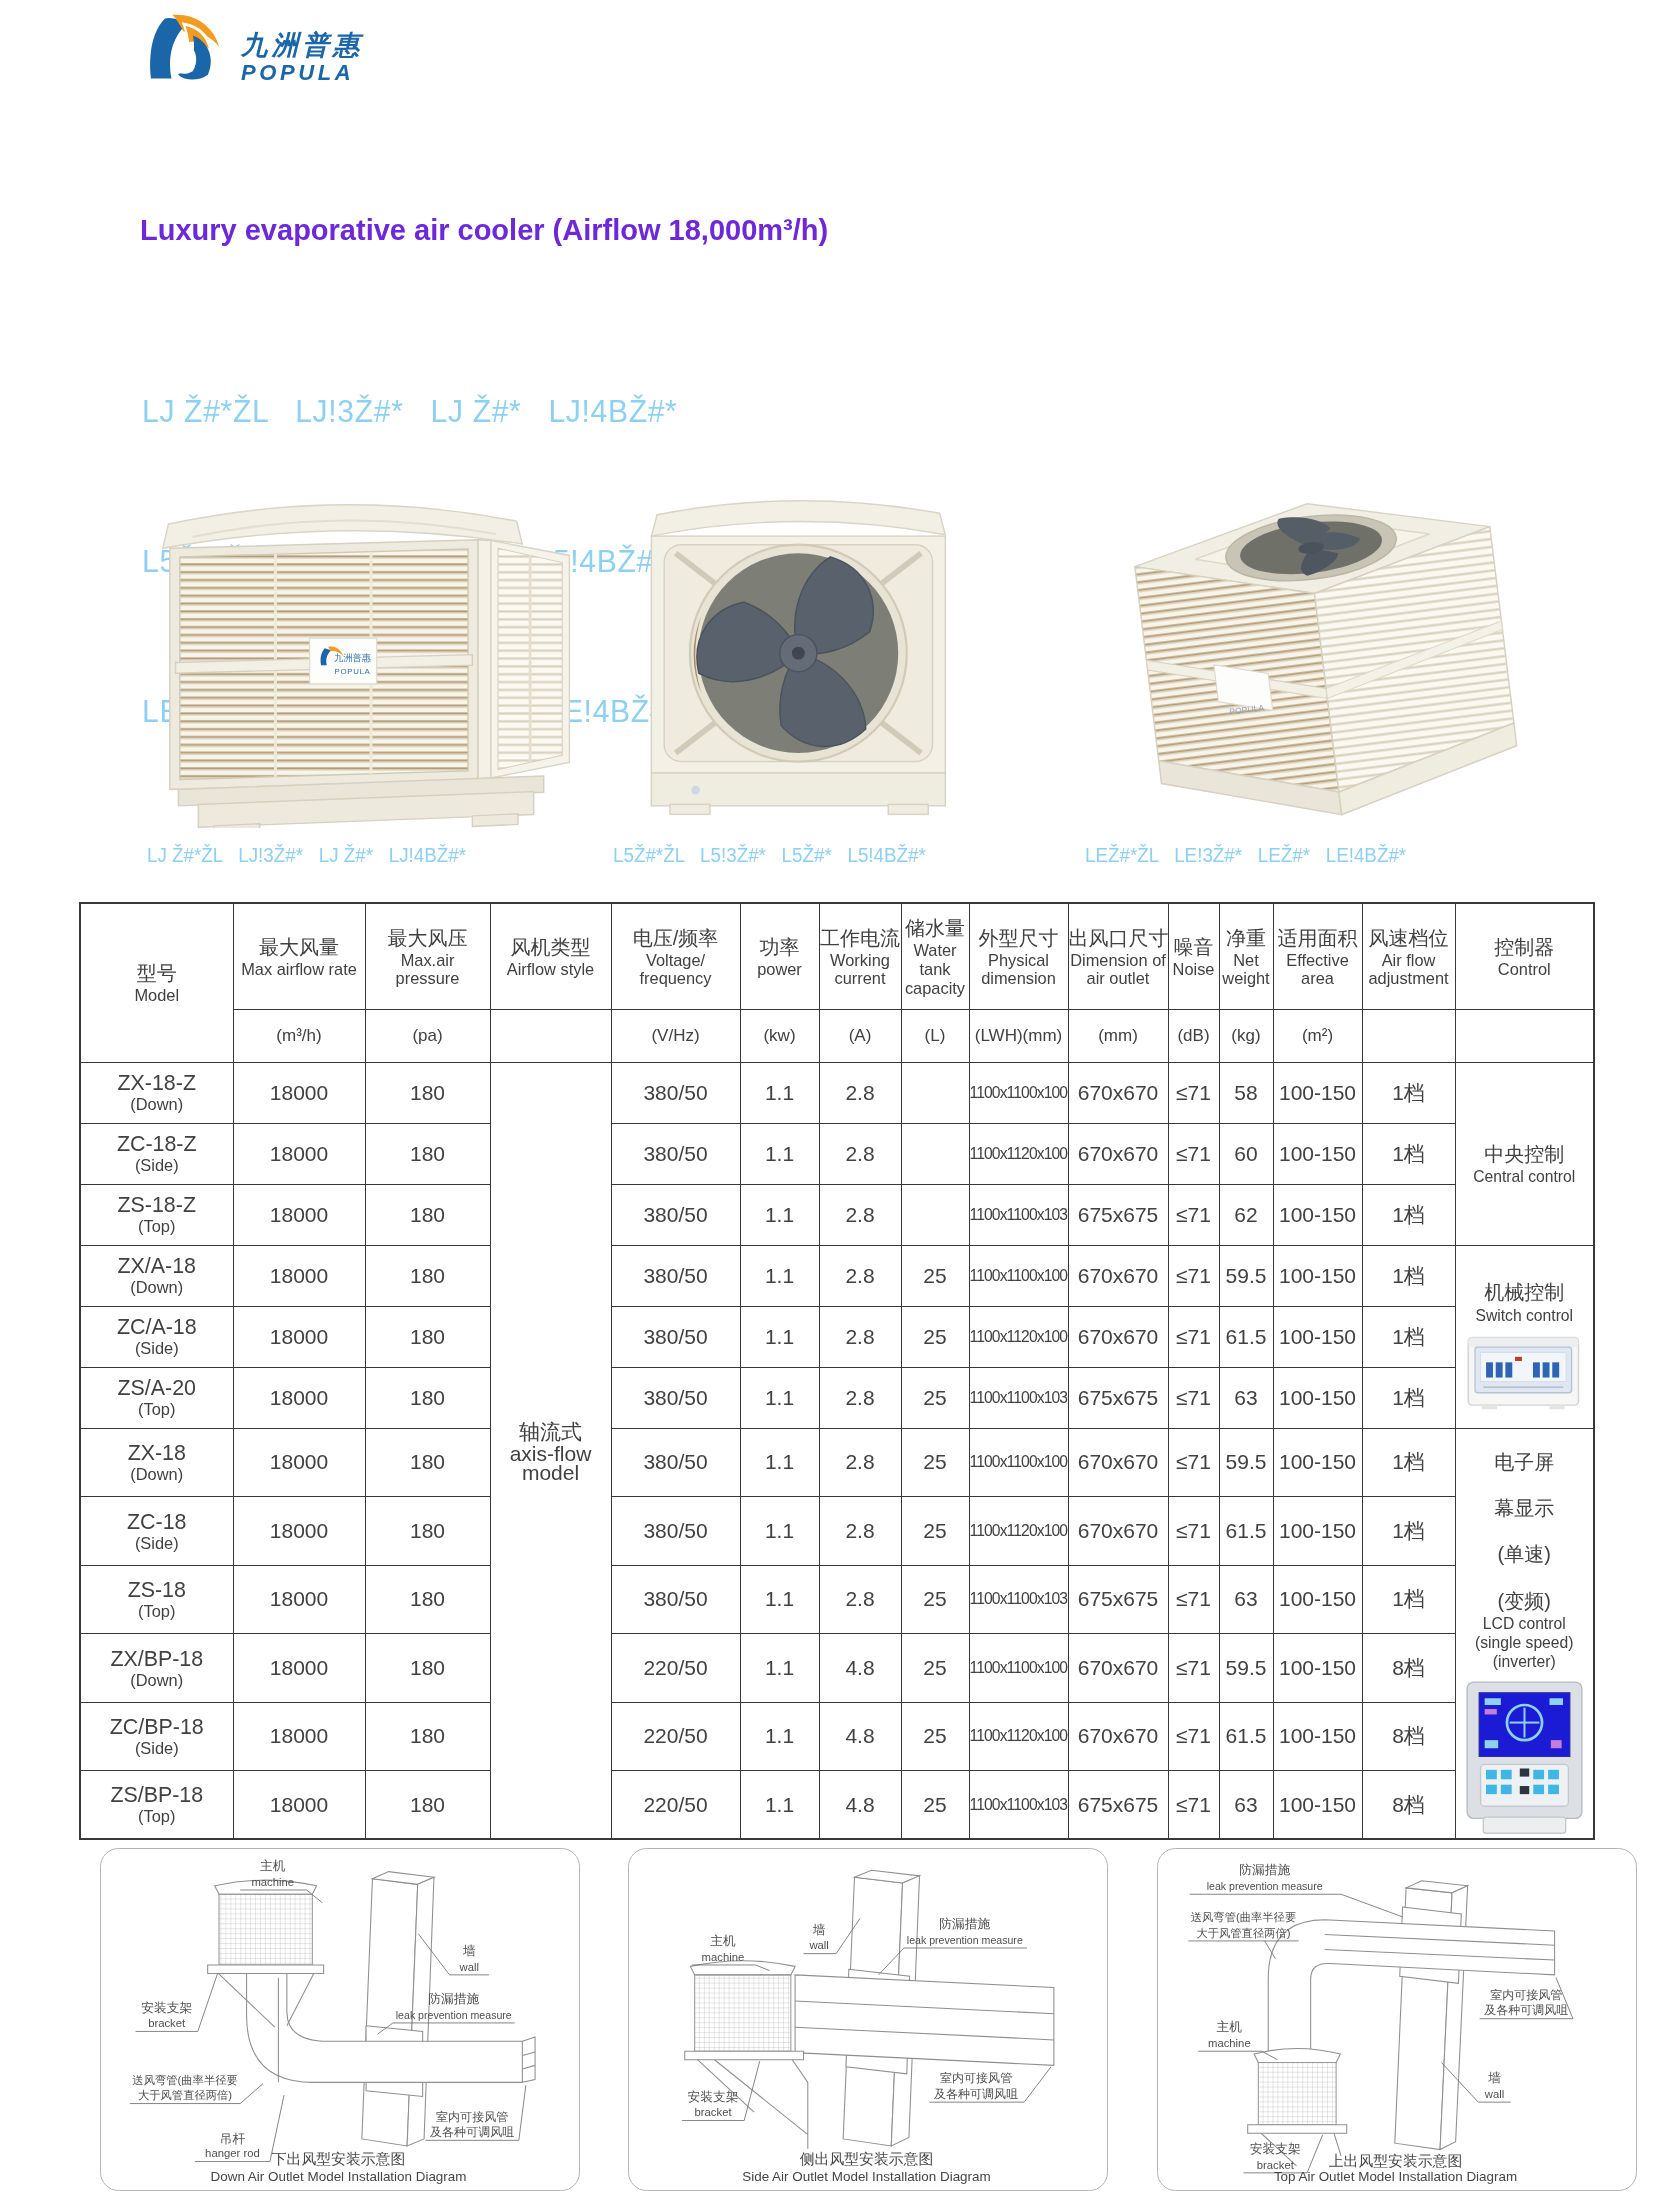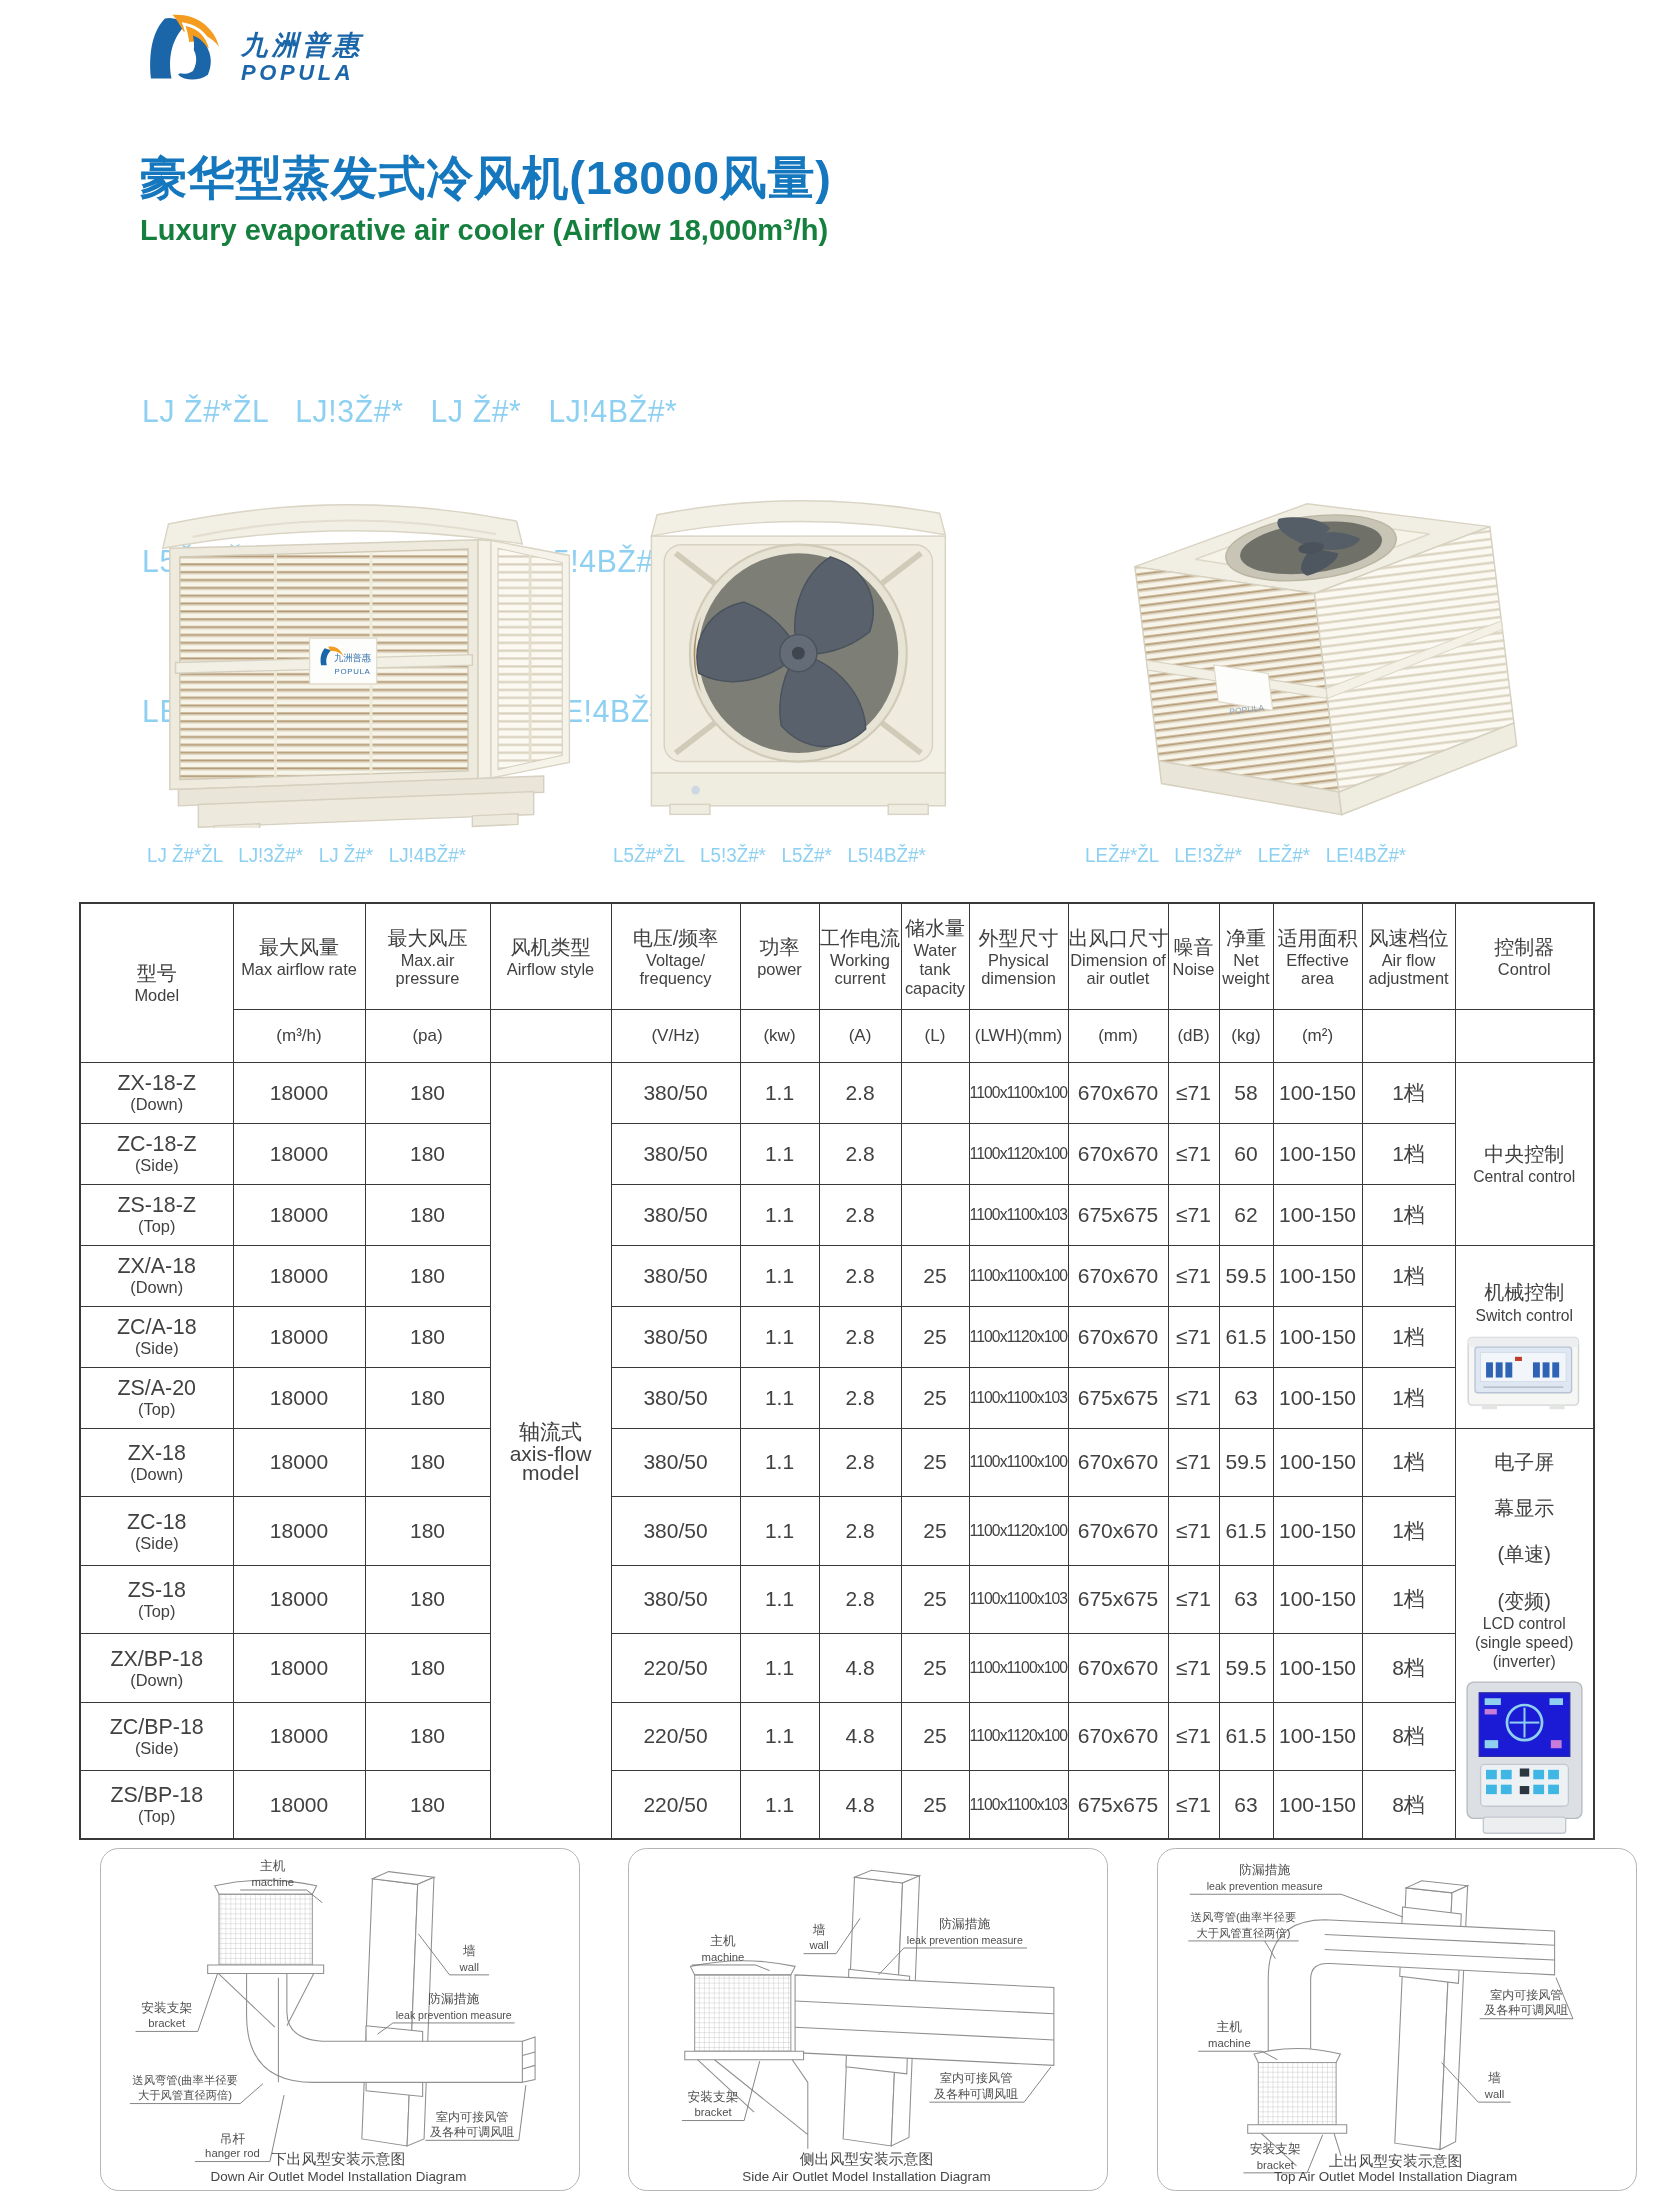--- a/index.html
+++ b/index.html
@@ -6,21 +6,21 @@
   .page{position:relative;width:1671px;height:2205px;background:#fff;overflow:hidden;
         font-family:"Liberation Sans",sans-serif;color:#414141;}
 
   
   .brand{position:absolute;left:140px;top:13px;display:flex;align-items:flex-start;}
   .brand-text{margin-left:10px;padding-top:17px;}
   .brand-cn{color:#1b66a9;font-size:26.4px;font-weight:bold;font-style:italic;letter-spacing:4.3px;line-height:30px;}
   .brand-en{color:#1b66a9;font-size:22px;font-weight:bold;font-style:italic;letter-spacing:3.6px;line-height:26px;}
 
   .title-cn{position:absolute;left:140px;top:147px;font-size:47px;font-weight:bold;color:#1577bd;letter-spacing:0.7px;}
-  .title-en{position:absolute;left:140px;top:214px;font-size:29px;font-weight:bold;color:#15803d;}
+  .title-en{position:absolute;left:140px;top:214px;font-size:29px;font-weight:bold;color:#6d28d9;}
 
   .codes{position:absolute;left:142px;top:286px;color:#8dd0f2;font-size:32px;line-height:50px;
          white-space:pre;transform:scaleX(.94);transform-origin:left top;letter-spacing:0.7px;}
 
   
   .prod{position:absolute;}
   .cap{position:absolute;color:#8dd0f2;font-size:20px;white-space:pre;transform:scaleX(.94);transform-origin:left top;}
 
   
   #spec-table{position:absolute;left:79px;top:902px;width:1513px;border-collapse:collapse;
@@ -65,21 +65,20 @@
       <path d="M48,14 C62,17 70,26 73,38 C66,32 58,30 52,31 C51,25 50,19 48,14 Z" fill="#f49c1f"></path>
       <path d="M56,24 C72,30 80,48 72,66 C62,73 48,73 40,66 C54,57 60,42 56,24 Z" fill="#1b66a9"></path>
       <path d="M52,34 C60,40 62,52 56,62 C50,66 43,66 39,63 C49,56 53,46 52,34 Z" fill="#ffffff"></path>
     </svg>
     <div class="brand-text">
       <div class="brand-cn">九洲普惠</div>
       <div class="brand-en">POPULA</div>
     </div>
   </div>
 
-  <div class="title-cn">豪华型蒸发式冷风机(18000风量)</div>
   <div class="title-en">Luxury evaporative air cooler (Airflow 18,000m³/h)</div>
 
   <div class="codes">
     <div>LJ Ž#*ŽL   LJ!3Ž#*   LJ Ž#*   LJ!4BŽ#*</div>
     <div>L5Ž#*ŽL   L5!3Ž#*   L5Ž#*   L5!4BŽ#*</div>
     <div>LEŽ#*ŽL   LE!3Ž#*   LEŽ#*   LE!4BŽ#*</div>
   </div>
 
   <div class="prod" style="left:107px;top:457px;">
     <svg width="471" height="371" viewBox="0 0 660 520">

